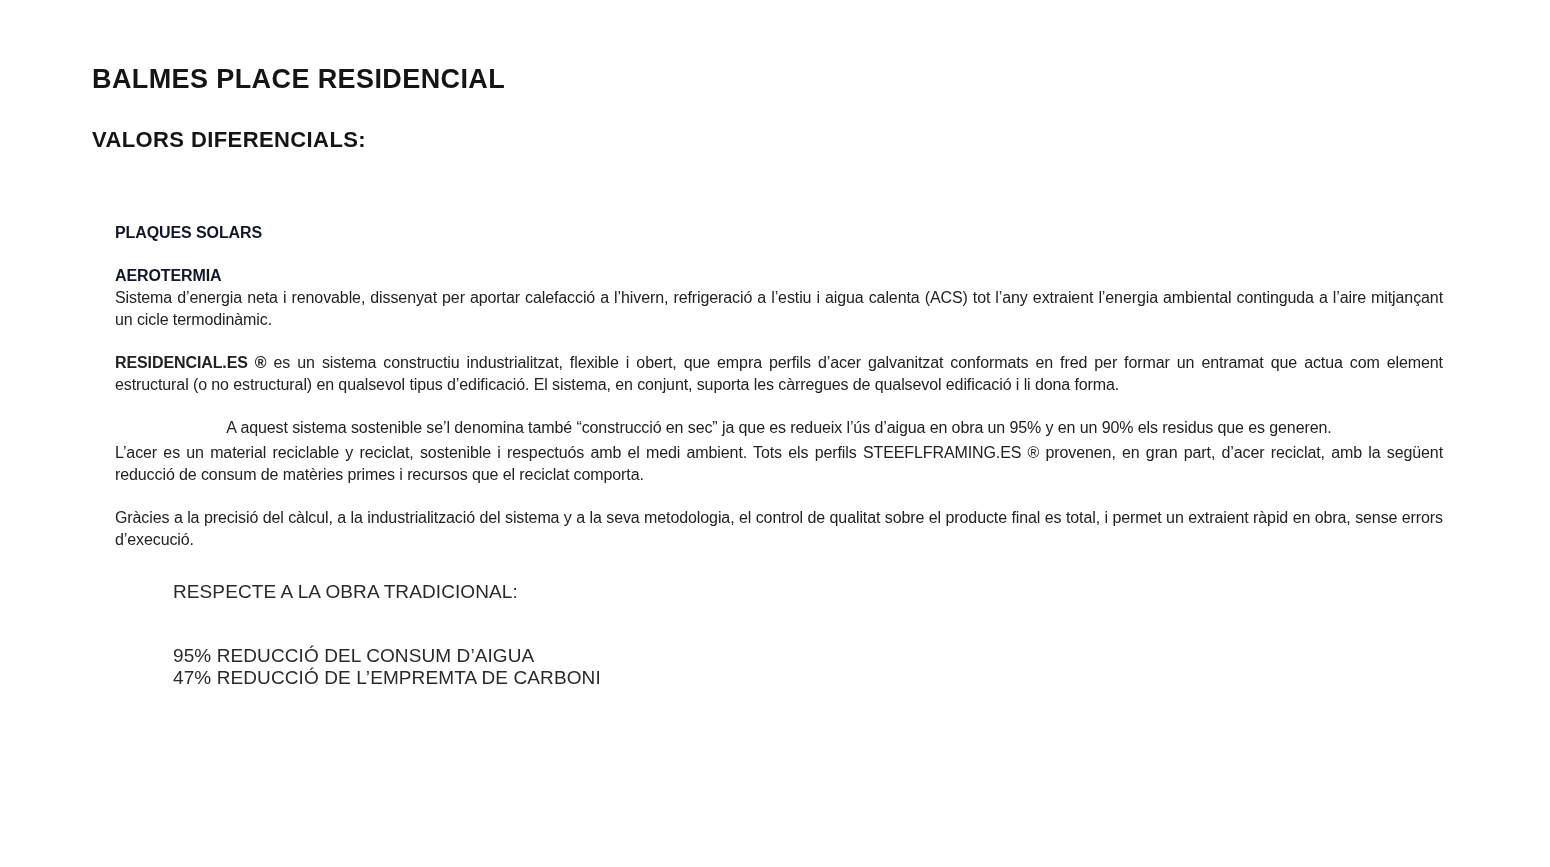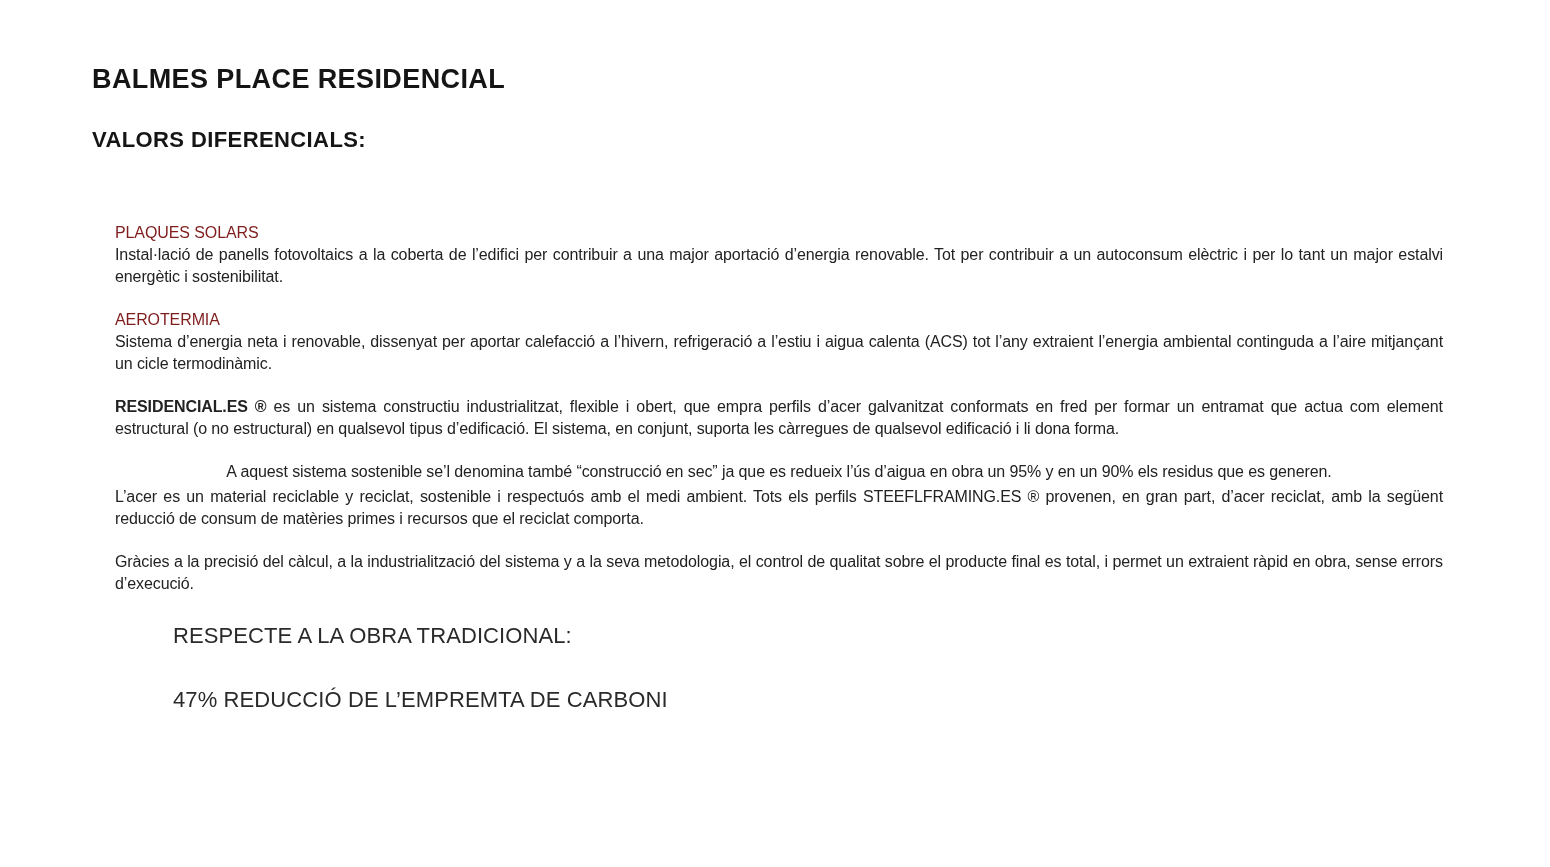--- a/index.html
+++ b/index.html
@@ -39,41 +39,41 @@
     width: 1328px;
     font-size: 16px;
     line-height: 22px;
     letter-spacing: -0.1px;
     color: #222222;
   }
   .section {
     margin: 0 0 21px 0;
   }
   .section-heading {
-    font-weight: normal;
+    font-weight: bold;
     margin: 0;
-    color: #7f1d1d;
+    color: #0f172a;
   }
   .para {
     margin: 0;
     text-align: justify;
   }
   .para-block {
     margin: 0 0 21px 0;
   }
   .line {
     margin: 3px;
     text-align: center;
   }
   .brand {
     font-weight: bold;
   }
   .indent-block {
     margin: 30px 0 4px 58px;
-    font-size: 22px;
+    font-size: 19px;
     letter-spacing: 0.1px;
     line-height: 22px;
     color: #2a2a2a;
   }
   .respecte-heading {
     margin: 0 0 42px 0;
   }
   .reduction-line {
     margin: 0;
   }
@@ -84,21 +84,20 @@
 <div class="page">
 
   <h1 class="doc-title">BALMES PLACE RESIDENCIAL</h1>
 
   <h2 class="doc-subtitle">VALORS DIFERENCIALS:</h2>
 
   <div class="content">
 
     <div class="section">
       <p class="section-heading">PLAQUES SOLARS</p>
-      <p class="para">Instal·lació de panells fotovoltaics a la coberta de l’edifici per contribuir a una major aportació d’energia renovable. Tot per contribuir a un autoconsum elèctric i per lo tant un major estalvi energètic i sostenibilitat.</p>
     </div>
 
     <div class="section">
       <p class="section-heading">AEROTERMIA</p>
       <p class="para">Sistema d’energia neta i renovable, dissenyat per aportar calefacció a l’hivern, refrigeració a l’estiu i aigua calenta (ACS) tot l’any extraient l’energia ambiental continguda a l’aire mitjançant un cicle termodinàmic.</p>
     </div>
 
     <div class="para-block">
       <p class="para"><span class="brand">RESIDENCIAL.ES ®</span> <span>es un sistema constructiu industrialitzat, flexible i obert, que empra perfils d’acer galvanitzat conformats en fred per formar un entramat que actua com element estructural (o no estructural) en qualsevol tipus d’edificació. El sistema, en conjunt, suporta les càrregues de qualsevol edificació i li dona forma.</span></p>
     </div>
@@ -107,17 +106,18 @@
       <p class="line">A aquest sistema sostenible se’l denomina també “construcció en sec” ja que es redueix l’ús d’aigua en obra un 95% y en un 90% els residus que es generen.</p>
       <p class="para">L’acer es un material reciclable y reciclat, sostenible i respectuós amb el medi ambient. Tots els perfils STEEFLFRAMING.ES ® provenen, en gran part, d’acer reciclat, amb la següent reducció de consum de matèries primes i recursos que el reciclat comporta.</p>
     </div>
 
     <div class="para-block">
       <p class="para">Gràcies a la precisió del càlcul, a la industrialització del sistema y a la seva metodologia, el control de qualitat sobre el producte final es total, i permet un extraient ràpid en obra, sense errors d’execució.</p>
     </div>
 
     <div class="indent-block">
       <p class="respecte-heading">RESPECTE A LA OBRA TRADICIONAL:</p>
+      <p class="reduction-line">95% REDUCCIÓ DEL CONSUM D’AIGUA</p>
       <p class="reduction-line">47% REDUCCIÓ DE L’EMPREMTA DE CARBONI</p>
     </div>
 
   </div>
 </div>
 
 </body></html>

